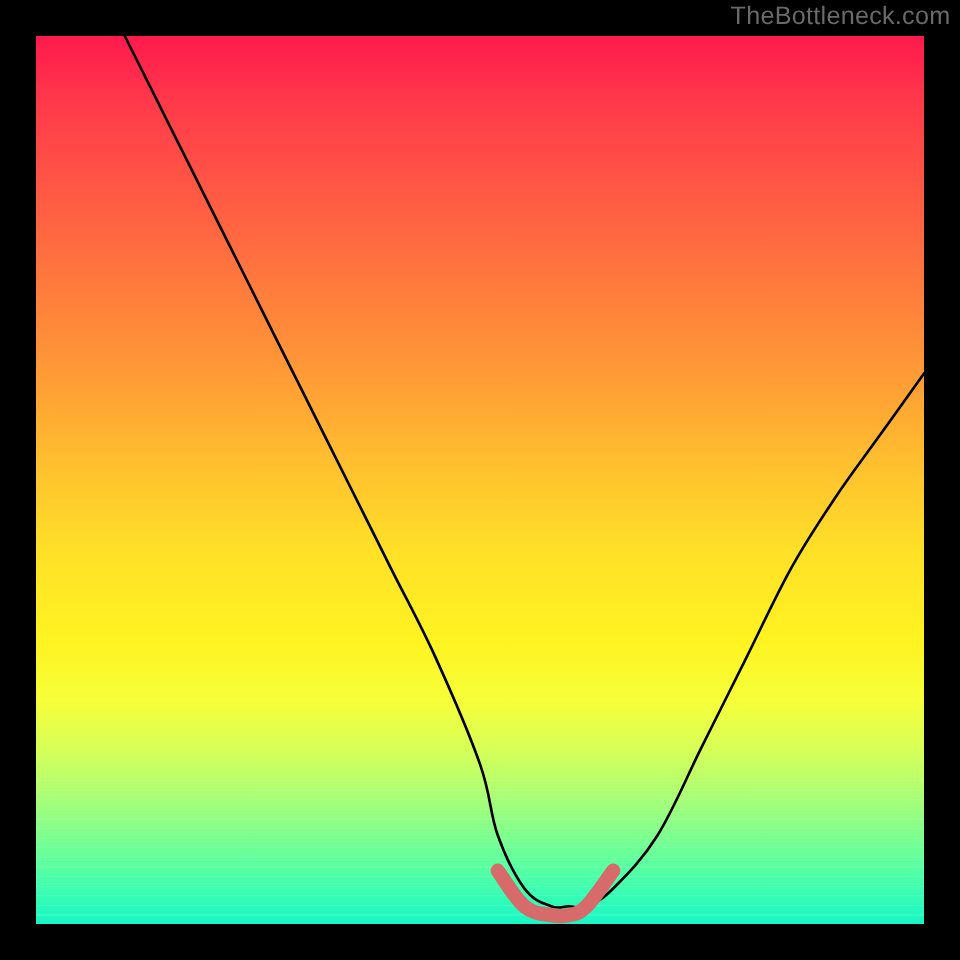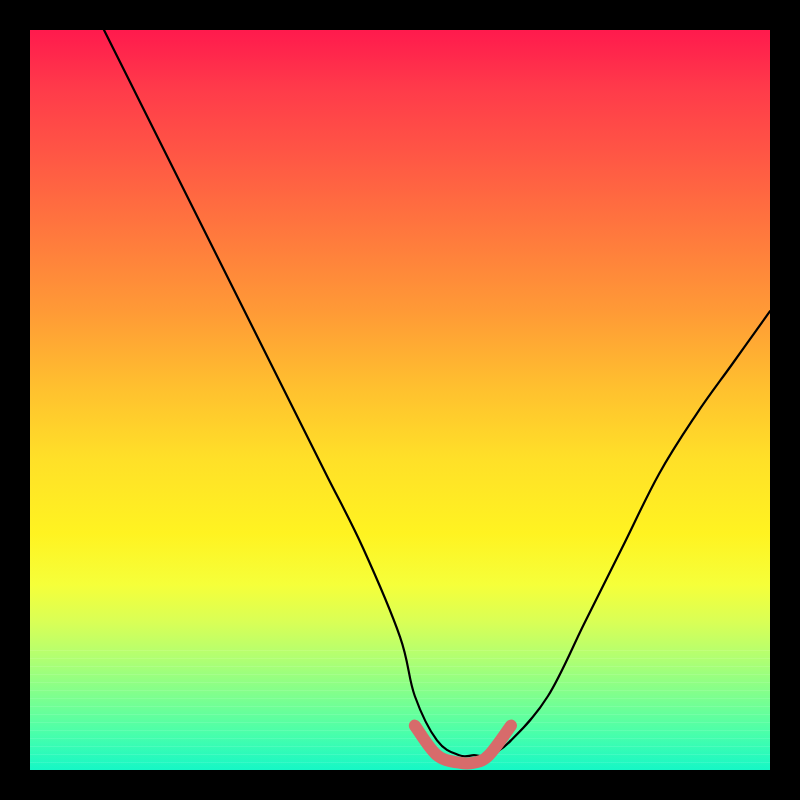--- a/index.html
+++ b/index.html
@@ -73,20 +73,21 @@
     top: 0;
     width: 740px;
     height: 740px;
     overflow: visible;
   }
 </style>
 </head>
 <body>
 
 <div class="frame">
+  <div class="watermark">TheBottleneck.com</div>
   <div class="plot">
     <div class="bands"></div>
     <svg class="curve" viewBox="0 0 740 740">
       <path d="M 74.0 0.0 C 80.7 13.3, 97.7 47.4, 111.0 74.0 C 124.3 100.6, 134.7 121.4, 148.0 148.0 C 161.3 174.6, 171.7 195.4, 185.0 222.0 C 198.3 248.6, 208.7 269.4, 222.0 296.0 C 235.3 322.6, 245.7 343.4, 259.0 370.0 C 272.3 396.6, 282.7 417.4, 296.0 444.0 C 309.3 470.6, 319.7 488.7, 333.0 518.0 C 346.3 547.3, 360.7 580.2, 370.0 606.8 C 379.3 633.4, 378.1 647.4, 384.8 666.0 C 391.5 684.6, 399.0 699.7, 407.0 710.4 C 415.0 721.1, 422.5 722.5, 429.2 725.2 C 435.9 727.9, 438.7 725.2, 444.0 725.2 C 449.3 725.2, 452.1 727.9, 458.8 725.2 C 465.5 722.5, 470.3 721.1, 481.0 710.4 C 491.7 699.7, 504.7 687.3, 518.0 666.0 C 531.3 644.7, 541.7 618.6, 555.0 592.0 C 568.3 565.4, 578.7 544.6, 592.0 518.0 C 605.3 491.4, 615.7 468.0, 629.0 444.0 C 642.3 420.0, 652.7 404.8, 666.0 384.8 C 679.3 364.8, 689.7 351.6, 703.0 333.0 C 716.3 314.4, 733.3 290.5, 740.0 281.2" id="mainCurve" fill="none" stroke="#000" stroke-width="2.2" stroke-linecap="round"></path>
       <path d="M 384.8 695.6 C 388.8 700.9, 399.0 718.5, 407.0 725.2 C 415.0 731.9, 422.5 731.3, 429.2 732.6 C 435.9 733.9, 438.7 733.9, 444.0 732.6 C 449.3 731.3, 452.1 731.9, 458.8 725.2 C 465.5 718.5, 477.0 700.9, 481.0 695.6" id="pinkCurve" fill="none" stroke="#d76b6b" stroke-width="12" stroke-linecap="round" stroke-linejoin="round"></path>
     </svg>
   </div>
 </div>
 
 </body></html>

